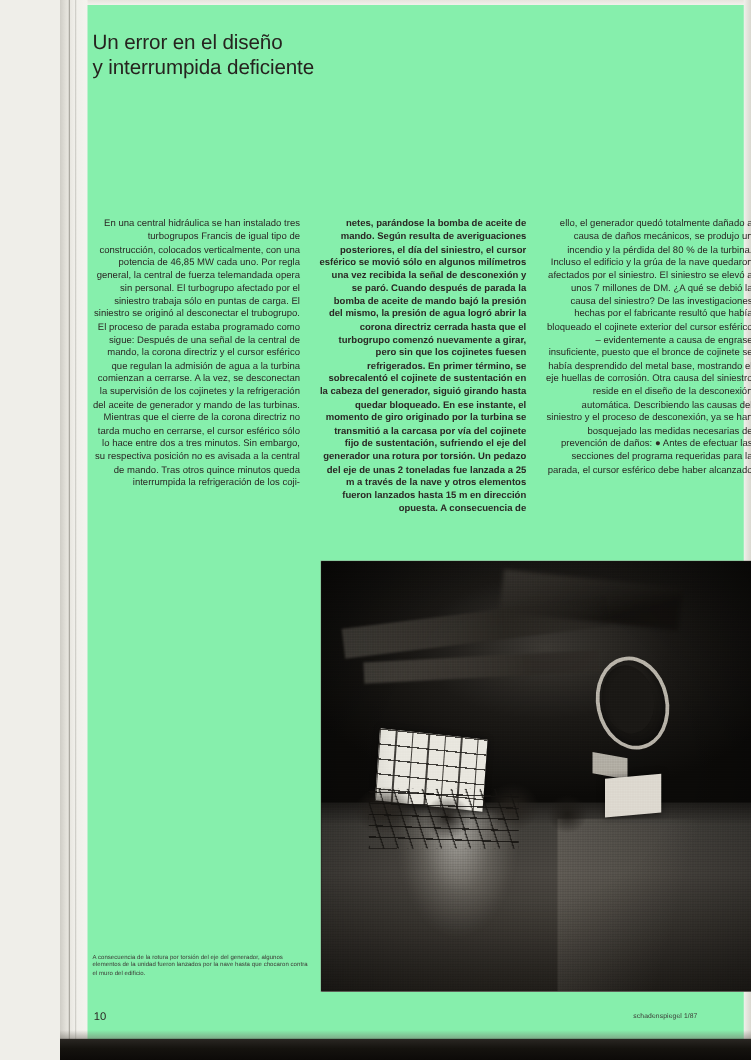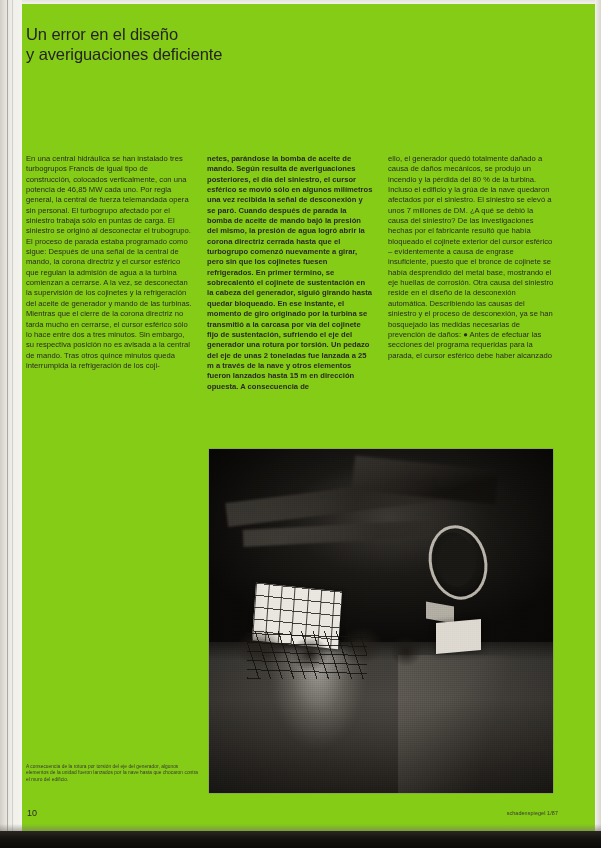--- a/index.html
+++ b/index.html
@@ -6,22 +6,23 @@
   body{
     width:601px;height:848px;
     background:#efeee9;
     font-family:"Liberation Sans", sans-serif;
     overflow:hidden;
     position:relative;
   }
   
   #page{
     position:absolute;inset:0;
-    background:#84cc16;
+    background:#86efac;
     overflow:hidden;
+    margin-left:48px;
   }
   
   #gutter{
     position:absolute;left:0;top:0;width:22px;height:848px;
     background:linear-gradient(to right,#cfcdc6 0%, #e3e1da 22%, #f0efea 55%, #f4f3ee 100%);
     pointer-events:none;
   }
   #gutter-line{
     position:absolute;left:7px;top:0;width:1px;height:848px;
     background:rgba(120,118,110,.55);
@@ -52,23 +53,23 @@
   #headline{
     position:absolute;left:26px;top:14px;width:420px;
     font-size:16.5px;line-height:19.5px;
     font-weight:400;color:#26231f;
     letter-spacing:-0.1px;
   }
   #headline .hl{display:block;white-space:nowrap;}
 
   
   .col{
-    position:absolute;top:154px;width:166px;
+    position:absolute;top:174px;width:166px;
     font-size:7.6px;line-height:10.35px;
-    color:#2b2824;text-align:left;
+    color:#2b2824;text-align:right;
     letter-spacing:.02px;
   }
   #col1{left:26px;}
   #col2{left:207px;font-weight:bold;}
   #col3{left:388px;}
   .col p{margin:0;}
   .col .para{margin:0;}
 
   
   #photo{
@@ -204,21 +205,21 @@
 <div id="page">
 
   <div id="top-edge"></div>
   <div id="gutter"></div>
   <div id="gutter-line"></div>
   <div id="gutter-line2"></div>
   <div id="right-edge"></div>
 
   <h1 id="headline">
     <span class="hl">Un error en el diseño</span>
-    <span class="hl">y averiguaciones deficiente</span>
+    <span class="hl">y interrumpida deficiente</span>
   </h1>
 
   <div class="col" id="col1">
     <p class="para">En una central hidráulica se han instalado tres turbogrupos Francis de igual tipo de construcción, colocados verticalmente, con una potencia de 46,85 MW cada uno. Por regla general, la central de fuerza telemandada opera sin personal. El turbogrupo afectado por el siniestro trabaja sólo en puntas de carga. El siniestro se originó al desconectar el trubogrupo. El proceso de parada estaba programado como sigue: Después de una señal de la central de mando, la corona directriz y el cursor esférico que regulan la admisión de agua a la turbina comienzan a cerrarse. A la vez, se desconectan la supervisión de los cojinetes y la refrigeración del aceite de generador y mando de las turbinas. Mientras que el cierre de la corona directriz no tarda mucho en cerrarse, el cursor esférico sólo lo hace entre dos a tres minutos. Sin embargo, su respectiva posición no es avisada a la central de mando. Tras otros quince minutos queda interrumpida la refrigeración de los coji-</p>
   </div>
 
   <div class="col" id="col2">
     <p class="para">netes, parándose la bomba de aceite de mando. Según resulta de averiguaciones posteriores, el día del siniestro, el cursor esférico se movió sólo en algunos milímetros una vez recibida la señal de desconexión y se paró. Cuando después de parada la bomba de aceite de mando bajó la presión del mismo, la presión de agua logró abrir la corona directriz cerrada hasta que el turbogrupo comenzó nuevamente a girar, pero sin que los cojinetes fuesen refrigerados. En primer término, se sobrecalentó el cojinete de sustentación en la cabeza del generador, siguió girando hasta quedar bloqueado. En ese instante, el momento de giro originado por la turbina se transmitió a la carcasa por vía del cojinete fijo de sustentación, sufriendo el eje del generador una rotura por torsión. Un pedazo del eje de unas 2 toneladas fue lanzada a 25 m a través de la nave y otros elementos fueron lanzados hasta 15 m en dirección opuesta. A consecuencia de</p>
   </div>
 

